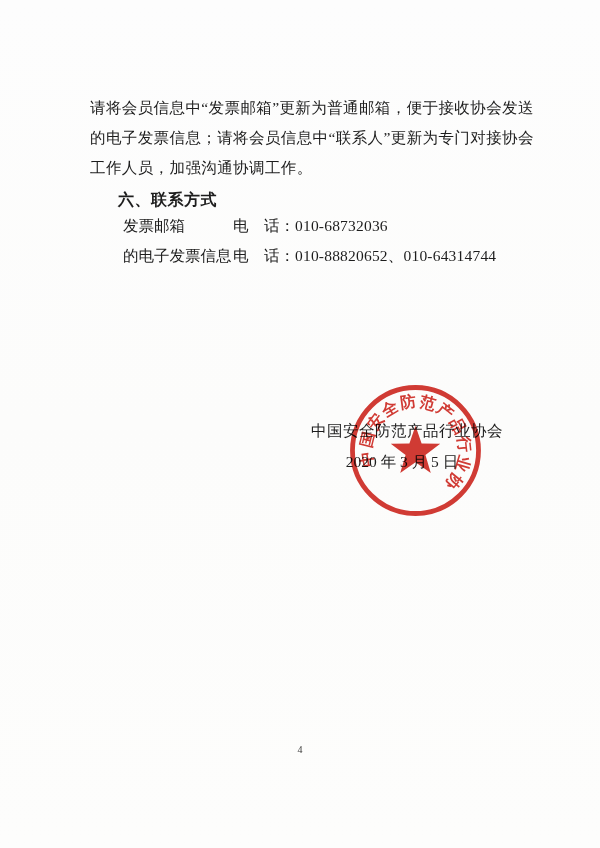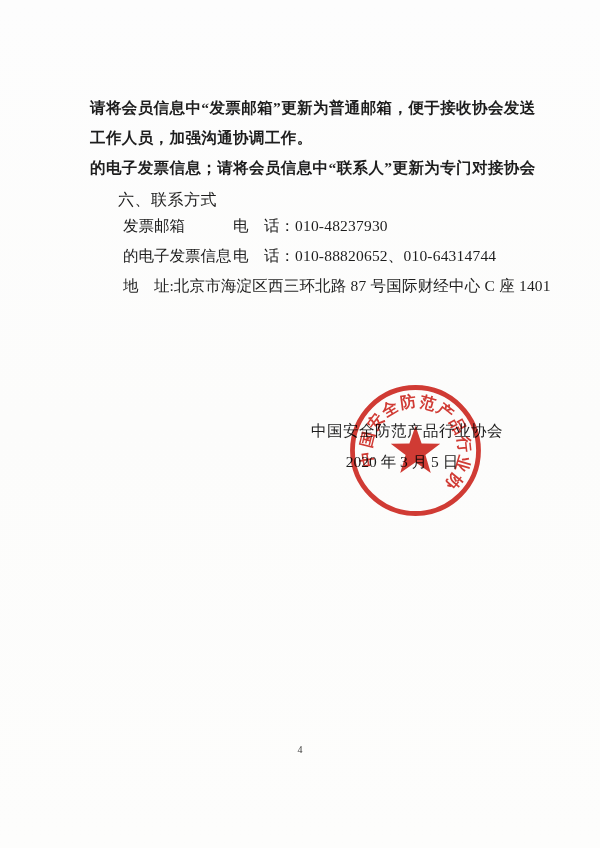--- a/index.html
+++ b/index.html
@@ -19,27 +19,27 @@
   .para {
     position: absolute;
     left: 90px;
     top: 93px;
     width: 436px;
     font-size: 15.5px;
     line-height: 30px;
     letter-spacing: 0.4px;
     text-align: justify;
   }
-  .para .line { height: 30px; white-space: nowrap; font-weight: bold; }
+  .para .line { height: 30px; white-space: nowrap; }
   .heading {
     position: absolute;
     left: 118px;
     top: 190px;
     font-size: 16px;
-    font-weight: normal;
+    font-weight: bold;
     letter-spacing: 0.5px;
   }
   .contacts {
     position: absolute;
     left: 123px;
     top: 211px;
     font-size: 15.5px;
     line-height: 30px;
   }
   .contact-row { height: 30px; white-space: nowrap; }
@@ -95,35 +95,32 @@
     color: #3a3a3a;
   }
 </style>
 </head>
 <body style="--seal-color: #d02c25;">
 
 <div class="page">
 
   <div class="para">
     <div class="line">请将会员信息中“发票邮箱”更新为普通邮箱，便于接收协会发送</div>
+    <div class="line">的电子发票信息；请将会员信息中“联系人”更新为专门对接协会</div>
     <div class="line">工作人员，加强沟通协调工作。</div>
-    <div class="line">的电子发票信息；请将会员信息中“联系人”更新为专门对接协会</div>
   </div>
 
   <div class="heading">六、联系方式</div>
 
   <div class="contacts">
     <div class="contact-row">
-      <span class="dept">发票邮箱</span><span class="clabel">电　话：</span><span class="cvalue">010-48237930</span>
+      <span class="dept">发票邮箱</span><span class="clabel">电　话：</span><span class="cvalue">010-68732036</span>
     </div>
     <div class="contact-row">
       <span class="dept">的电子发票信息</span><span class="clabel">电　话：</span><span class="cvalue">010-88820652、010-64314744</span>
-    </div>
-    <div class="contact-row">
-      <span class="clabel">地　址:</span><span class="cvalue">北京市海淀区西三环北路 87 号国际财经中心 C 座 1401</span>
     </div>
   </div>
 
   <div class="sig-org">中国安全防范产品行业协会</div>
   <div class="sig-date">2020 年 3 月 5 日</div>
 
   <svg class="seal" viewBox="0 0 200 200" aria-hidden="true">
     <circle cx="100" cy="100" r="92"></circle>
     <polygon points="100,64 108.9,89.7 136.1,90.3 114.5,106.7 122.3,132.7 100,117.2 77.7,132.7 85.5,106.7 63.9,90.3 91.1,89.7"></polygon>
     <defs>

